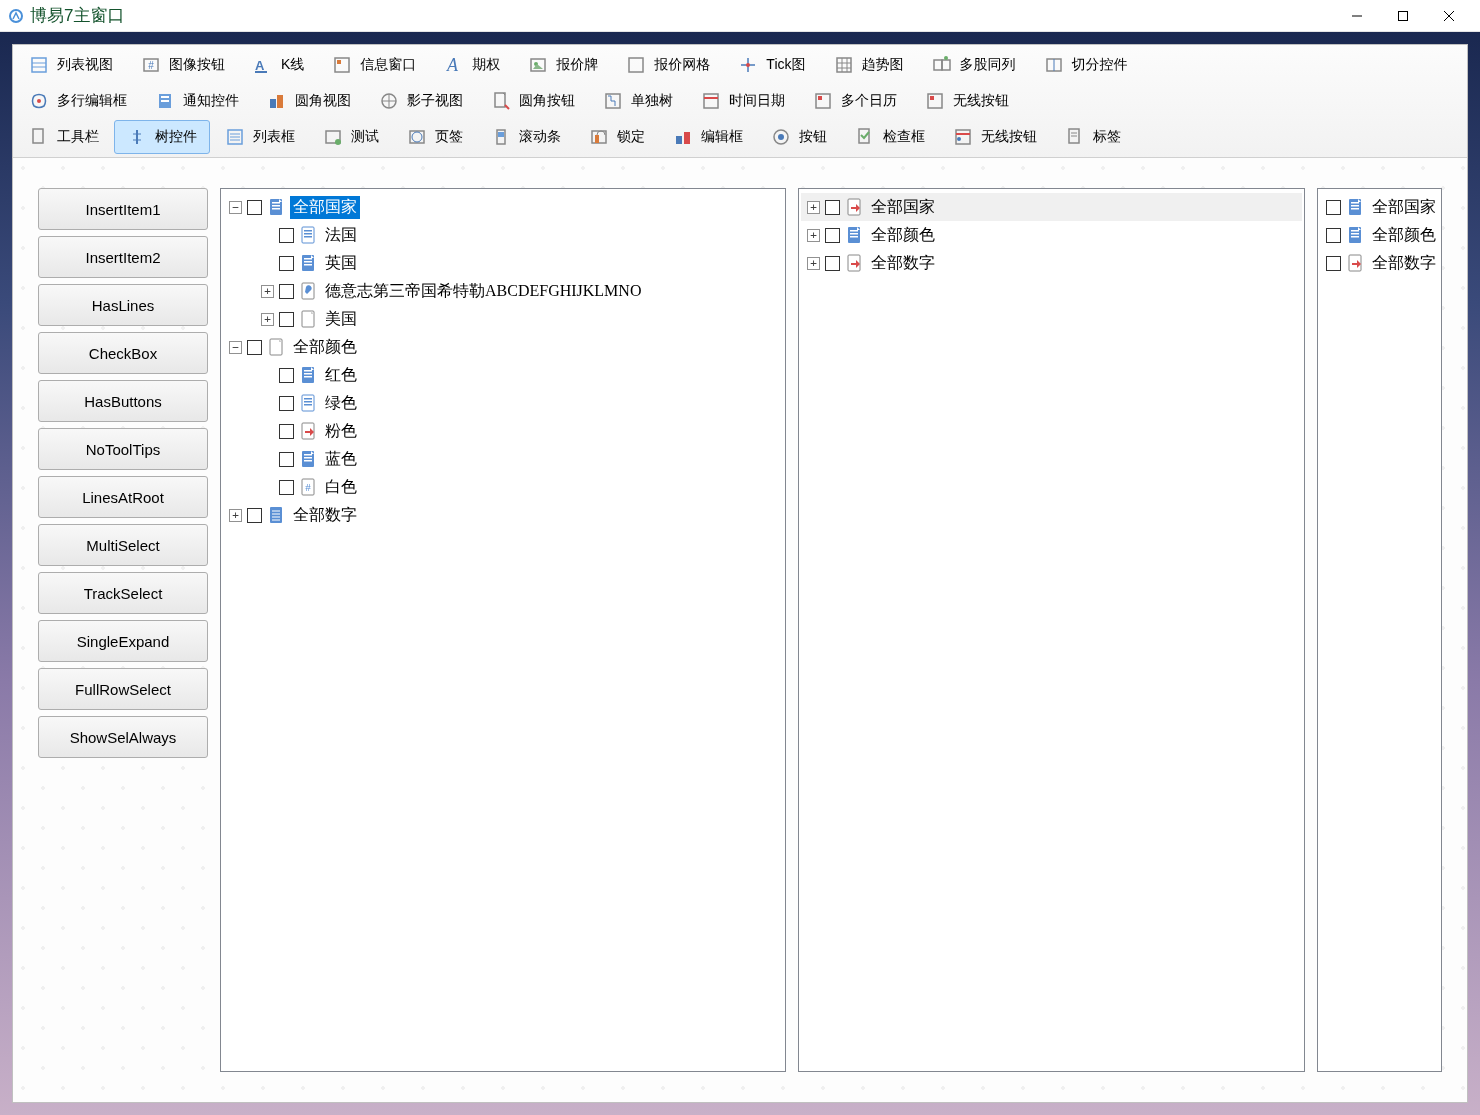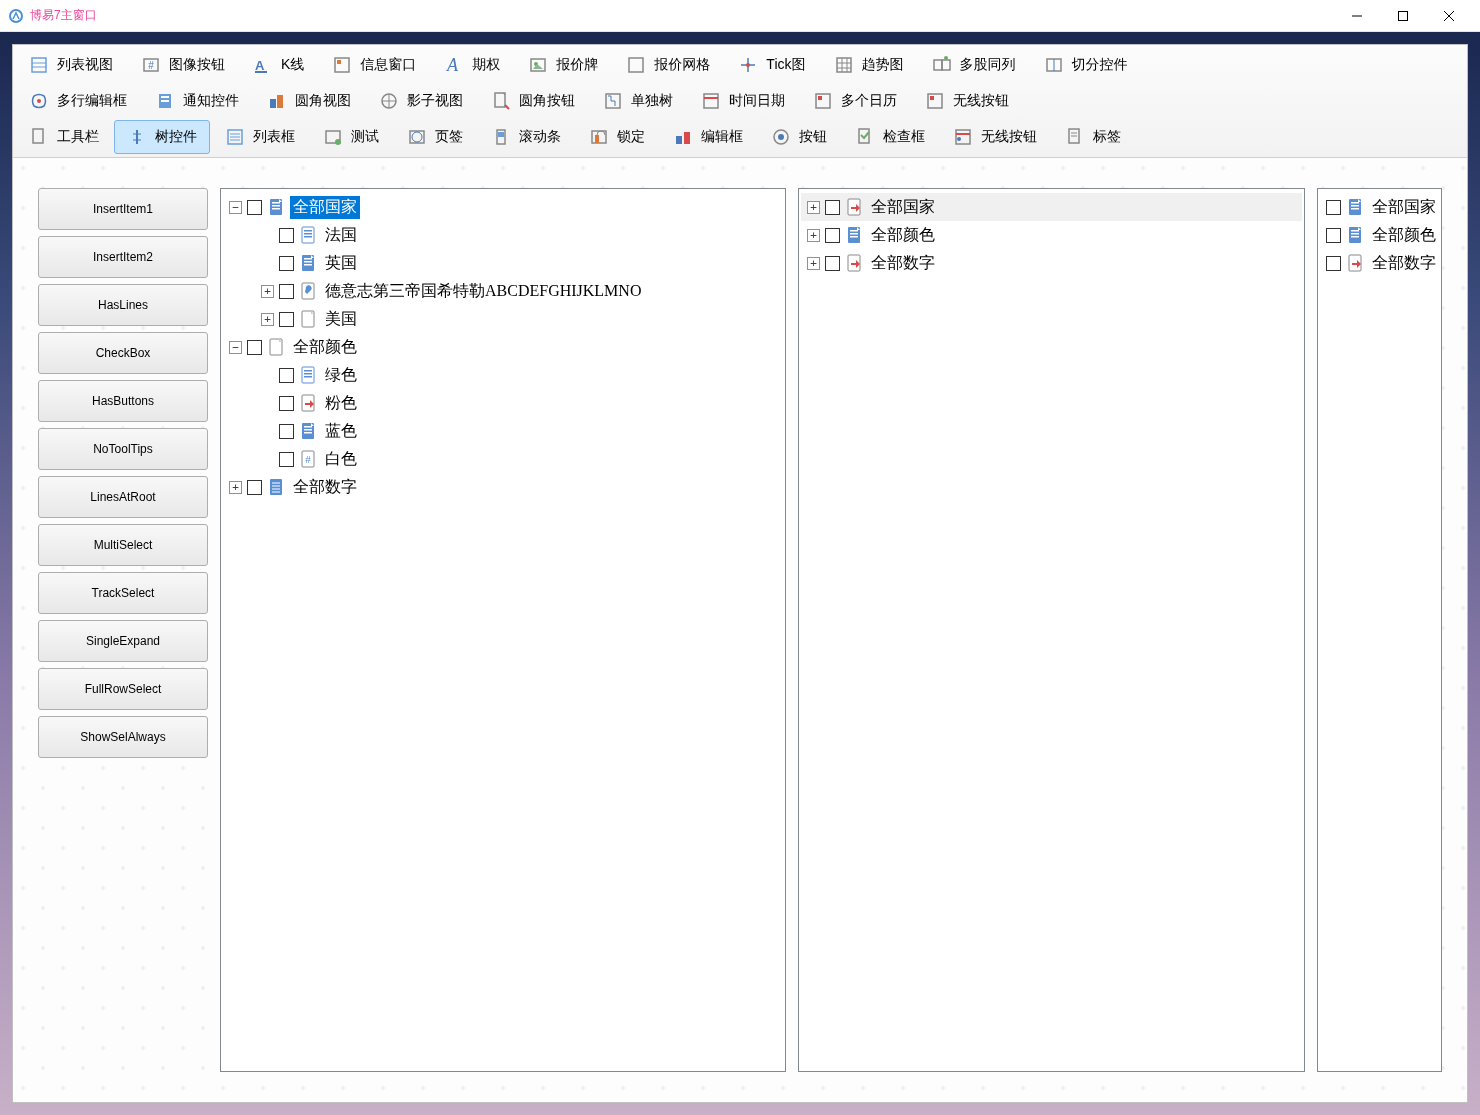--- a/index.html
+++ b/index.html
@@ -1,36 +1,36 @@
 <!DOCTYPE html>
 <html><head>
 <meta charset="utf-8">
 <style>
 * { box-sizing: border-box; margin: 0; padding: 0; }
 body { font-family: "Microsoft YaHei", Arial, sans-serif; font-size: 13px; background: #fff; overflow: hidden; }
 
 .titlebar { height: 32px; background: #fff; border-bottom: 1px solid #e5e5e5; display: flex; align-items: center; padding: 0 8px; }
 .titlebar-icon { width: 16px; height: 16px; margin-right: 6px; }
-.titlebar-title { flex: 1; font-size: 12px; color: #ec4899; }
+.titlebar-title { flex: 1; font-size: 17px; color: #14532d; }
 .titlebar-controls { display: flex; }
 .titlebar-btn { width: 46px; height: 32px; display: flex; align-items: center; justify-content: center; cursor: pointer; }
 
 .desktop-frame { position: absolute; top: 32px; left: 0; right: 0; bottom: 0; background: linear-gradient(180deg, #1a2850 0%, #3a4a7a 25%, #8a7aa8 60%, #c8b0c8 100%); padding: 12px; }
 
 .app-window { background: #f5f5f5; width: 100%; height: 100%; display: flex; flex-direction: column; border: 1px solid #c0c0c0; }
 
 .toolbar { background: linear-gradient(#fcfcfc, #f2f2f2); border-bottom: 1px solid #d0d0d0; display: flex; flex-wrap: wrap; padding: 2px; }
 .tb-btn { display: flex; align-items: center; padding: 6px 12px; cursor: pointer; border: 1px solid transparent; border-radius: 3px; margin: 1px; gap: 8px; font-size: 14px; text-align: right; }
 .tb-btn.active { border-color: #7eb4ea; background: #cce8ff; }
 .tb-icon { width: 20px; height: 20px; display: inline-flex; align-items: center; justify-content: center; }
 
 .content-area { flex: 1; padding: 30px 25px; display: flex; gap: 12px; background: #fdfdfd; background-image: radial-gradient(circle at 10px 10px, #f0f0f0 2px, transparent 2px), radial-gradient(circle at 30px 30px, #f0f0f0 2px, transparent 2px); background-size: 40px 40px; overflow: hidden; }
 
 .sidebar-buttons { width: 170px; display: flex; flex-direction: column; gap: 6px; }
-.side-btn { height: 42px; background: linear-gradient(#f8f8f8, #e8e8e8); border: 1px solid #adadad; border-radius: 3px; cursor: pointer; font-size: 12px; display: flex; align-items: center; justify-content: center; }
+.side-btn { height: 42px; background: linear-gradient(#f8f8f8, #e8e8e8); border: 1px solid #adadad; border-radius: 3px; cursor: pointer; font-size: 15px; display: flex; align-items: center; justify-content: center; }
 
 .tree-panel { border: 1px solid #828790; background: #fff; overflow: auto; padding: 4px 2px; font-size: 16px; font-family: "SimSun", serif; }
 .tree-panel:nth-of-type(1) { flex: 1.75; }
 .tree-panel:nth-of-type(2) { flex: 0.95; }
 .tree-panel:nth-of-type(3) { flex: 0.85; }
 
 .tree-node { display: flex; align-items: center; height: 28px; white-space: nowrap; }
 .tree-node.selected-row { background: #f0f0f0; }
 .expander { width: 13px; height: 13px; border: 1px solid #919191; display: inline-flex; align-items: center; justify-content: center; font-size: 11px; line-height: 1; margin-right: 5px; cursor: pointer; background: #fff; font-family: monospace; color: #404040; }
 .expander.spacer { border: none; background: transparent; }
@@ -476,20 +476,35 @@
               </svg>
             </span>
             <span class="node-label">全部颜色</span>
           </div>
           <div class="tree-node">
             <span class="indent" style="width:38px"></span>
             <span class="expander spacer"></span>
             <span class="checkbox"></span>
             <span class="node-icon">
               <svg class="doc-icon-svg" width="18" height="18">
+                <rect x="3" y="1" width="12" height="16" fill="#5a8fd4" rx="1"></rect>
+                <rect x="5" y="4" width="8" height="1.5" fill="#fff"></rect>
+                <rect x="5" y="7" width="8" height="1.5" fill="#fff"></rect>
+                <rect x="5" y="10" width="8" height="1.5" fill="#fff"></rect>
+                <path d="M12 1 L15 4 L12 4 Z" fill="#fff"></path>
+              </svg>
+            </span>
+            <span class="node-label">红色</span>
+          </div>
+          <div class="tree-node">
+            <span class="indent" style="width:38px"></span>
+            <span class="expander spacer"></span>
+            <span class="checkbox"></span>
+            <span class="node-icon">
+              <svg class="doc-icon-svg" width="18" height="18">
                 <rect x="3" y="1" width="12" height="16" fill="#fff" stroke="#5a8fd4" rx="1"></rect>
                 <rect x="5" y="4" width="8" height="1.5" fill="#5a8fd4"></rect>
                 <rect x="5" y="7" width="8" height="1.5" fill="#5a8fd4"></rect>
                 <rect x="5" y="10" width="8" height="1.5" fill="#5a8fd4"></rect>
               </svg>
             </span>
             <span class="node-label">绿色</span>
           </div>
           <div class="tree-node">
             <span class="indent" style="width:38px"></span>

